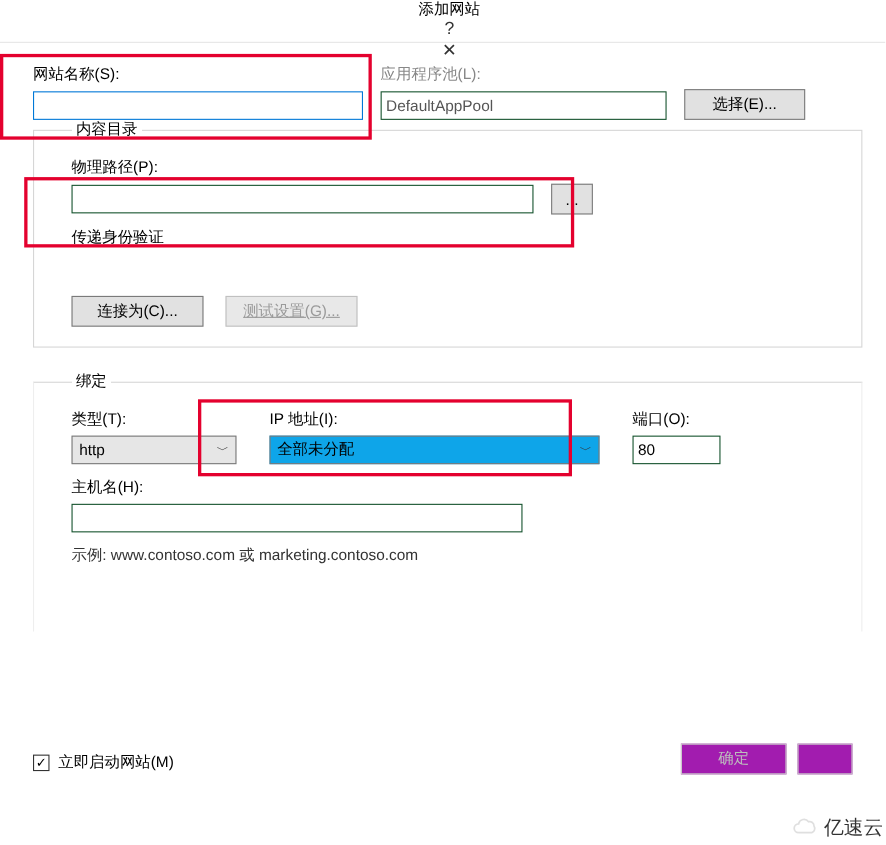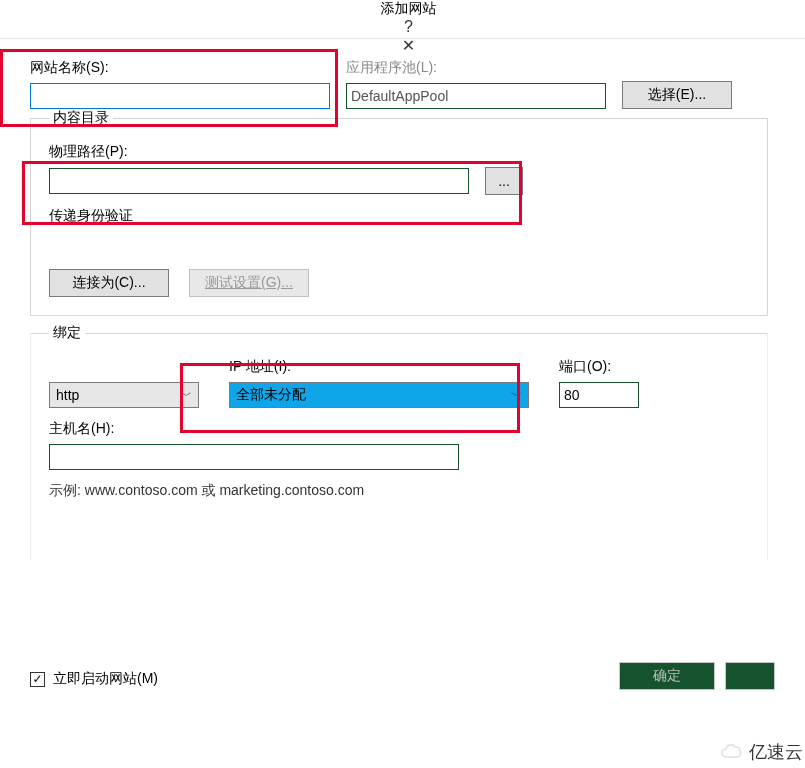--- a/index.html
+++ b/index.html
@@ -58,21 +58,21 @@
     cursor: default;
   }
   .btn.disabled {
     color: #9a9a9a;
     border-color: #c0c0c0;
     background: #e8e8e8;
   }
   fieldset.group {
     border: 1px solid #d6d6d6;
     margin: 0;
-    padding: 16px 18px 18px 18px;
+    padding: 16px 18px 18px 34px;
   }
   fieldset.group > legend {
     padding: 0 4px;
     font-size: 14px;
   }
   .row { display: flex; align-items: flex-end; gap: 16px; }
   .col { display: flex; flex-direction: column; }
   .mt12 { margin-top: 12px; }
   .mt6  { margin-top: 6px; }
   .select {
@@ -107,21 +107,21 @@
     font-size: 12px; line-height: 1;
     box-sizing: border-box;
   }
   .footer-btns {
     position: absolute;
     right: 30px; bottom: 8px;
     display: flex; gap: 10px;
   }
   .footer-btns .btn { width: 96px; }
   .footer-btns .btn.ghost {
-    background: #14532d;
+    background: #a21caf;
     border-color: #c9c9c9;
     color: #bdbdbd;
   }
   .watermark {
     position: absolute;
     right: 2px; bottom: 4px;
     display: flex; align-items: center; gap: 4px;
     color: #000000; font-size: 18px;
     opacity: 0.8;
   }
@@ -177,25 +177,26 @@
             <span>连接为(C)...</span>
           </div>
         <div class="btn disabled" style="width:120px;text-decoration:underline;">
             <span>测试设置(G)...</span>
           </div>
       </div>
     </div>
   </fieldset>
 
   
-  <fieldset class="group" style="width:700px; margin-top:8px; border-bottom:none; border-left-color:#eee; border-right-color:#eee; padding-bottom:60px;">
+  <fieldset class="group" style="width:700px; margin-top:22px; border-bottom:none; border-left-color:#eee; border-right-color:#eee; padding-bottom:60px;">
     <legend>绑定</legend>
 
     <div class="row" style="gap:30px;">
       <div class="col" style="width:150px;">
+        <span class="label">类型(T):</span>
         <div class="select mt6" style="width:150px;">
           <span>http</span>
           <span class="chev">﹀</span>
         </div>
       </div>
       <div class="col" style="width:300px;">
         <span class="label">IP 地址(I):</span>
         <div class="select light mt6" style="width:300px;">
           <span>全部未分配</span>
           <span class="chev">﹀</span>

